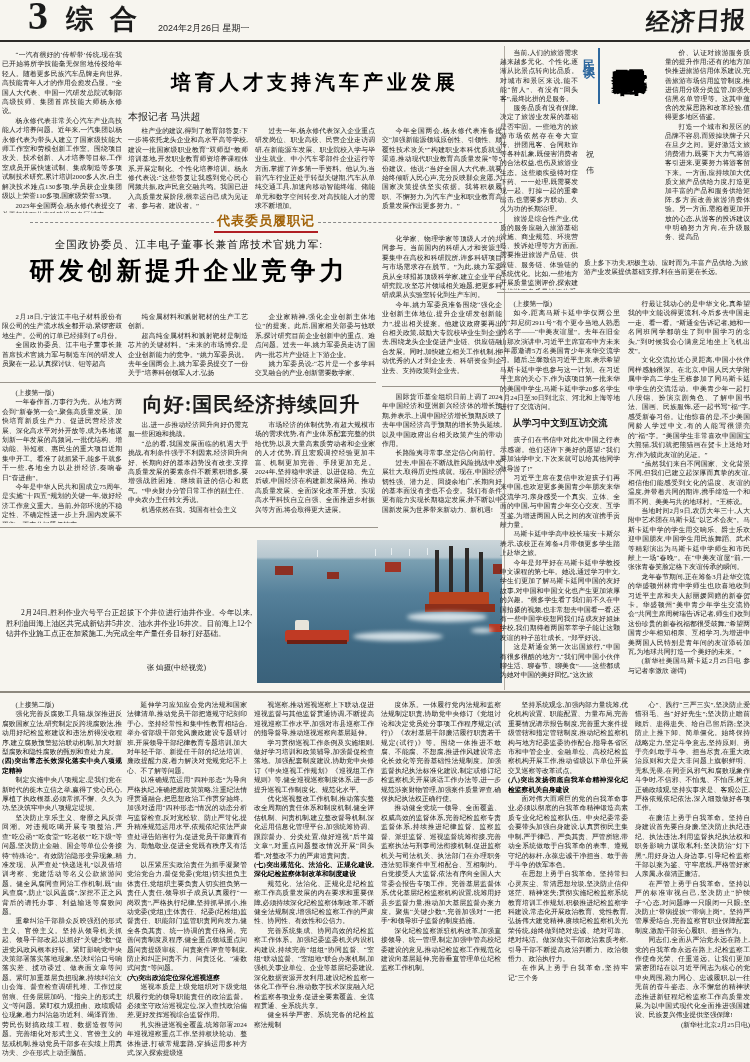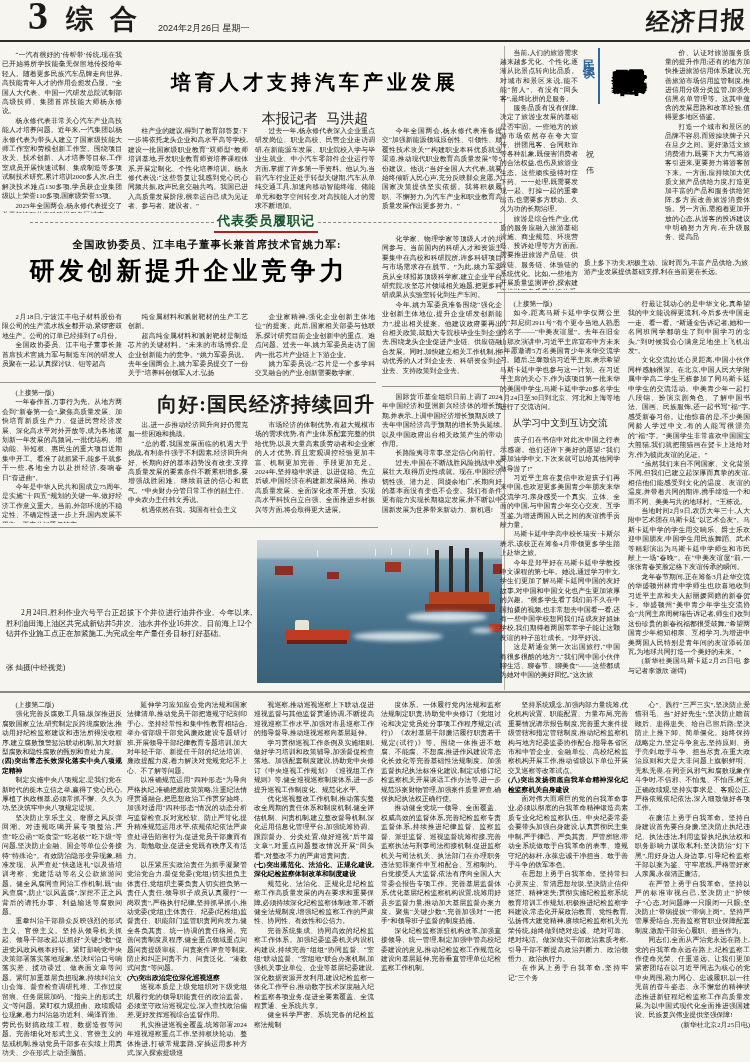--- a/index.html
+++ b/index.html
@@ -5,30 +5,30 @@
   html,body{margin:0;padding:0;background:#888;}
   .page{position:relative;width:750px;height:1062px;background:#f7f5ef;overflow:hidden;
         font-family:"Liberation Serif","DejaVu Serif",serif;color:#1b1b1b;}
   .abs{position:absolute;}
   .col{text-align:justify;overflow:hidden;font-size:6.8px;line-height:9.4px;color:#222;}
   .col p{margin:0;text-indent:2em;}
   .col h4{margin:0;text-indent:0;font-size:6.8px;font-weight:bold;color:#000;}
   .kicker{text-align:center;font-size:10.5px;letter-spacing:1px;color:#111;}
   .headline{text-align:center;font-family:"Liberation Sans","DejaVu Sans",sans-serif;
             font-weight:bold;color:#000;}
-  .byline{text-align:center;font-size:14px;color:#222;font-family:Liberation Mono, monospace;}
+  .byline{font-size:10px;color:#222;}
   .hrule{background:#9a958c;height:1px;}
   .tagrow{display:flex;align-items:center;}
   .dash{flex:1;border-top:1px dashed #8a8a8a;height:0;}
-  .taglabel{color:#14532d;font-weight:bold;font-size:13px;letter-spacing:1px;
+  .taglabel{color:#a16207;font-weight:bold;font-size:13px;letter-spacing:1px;
             border-bottom:2px solid #b01f24;padding:0 3px 1px;white-space:nowrap;}
   .vert{writing-mode:vertical-rl;text-orientation:upright;}
   .caption{font-size:7.5px;line-height:10.5px;text-align:justify;color:#222;}
   .caption p{margin:0;text-indent:2em;}
-  .credit{text-align:left;font-size:7.5px;margin-top:1px;}
+  .credit{text-align:right;font-size:7.5px;margin-top:1px;}
   
   .photo{overflow:hidden;background:linear-gradient(180deg,#ccd6da 0%,#b7c7cf 12%,#7ba0b2 14%,#55809a 38%,#416b85 70%,#3a617a 100%);}
   .photo *{position:absolute;}
   .turbine{width:1px;height:7px;background:#e8eef0;top:9px;}
   .plat{background:#8c2f22;}
   .leg{width:4px;background:#2e2a28;}
   .wake{background:rgba(235,242,244,.85);border-radius:50%;filter:blur(2px);}
 </style>
 </head>
 <body>
@@ -59,21 +59,21 @@
   <div class="abs col" style="left:382px;top:126px;width:120px;height:87px;">
       <p>今年全国两会,杨永修代表准备提交“加强新能源领域原创性、引领性、颠覆性技术攻关”“构建职业本科优质就业渠道,推动现代职业教育高质量发展”等5份建议。他说:“当好全国人大代表,就要始终倾听人民心声,充分反映群众意愿,为国家决策提供坚实依据。我将积极履职、不懈努力,为汽车产业和职业教育高质量发展作出更多努力。”</p>
     </div>
 
   <div class="abs tagrow" style="left:30px;top:213px;width:472px;height:18px;">
     <div class="dash"></div>
     <div class="taglabel">代表委员履职记</div>
     <div class="dash"></div>
   </div>
 
-  <div class="abs kicker" style="left:18px;top:238px;width:378px;font-weight:bold;">全国政协委员、江丰电子董事长兼首席技术官姚力军:</div>
+  <div class="abs kicker" style="left:0;top:238px;width:378px;">全国政协委员、江丰电子董事长兼首席技术官姚力军:</div>
   <div class="abs headline" style="left:0;top:254px;width:378px;font-size:25px;letter-spacing:4px;">研发创新提升企业竞争力</div>
   <div class="abs col" style="left:2px;top:312px;width:120px;height:66px;">
       <p>2月18日,宁波江丰电子材料股份有限公司的生产流水线全都开动,紧锣密鼓地生产。公司的订单已经排到了6月份。</p>
       <p>全国政协委员、江丰电子董事长兼首席技术官姚力军与制造车间的研发人员聚在一起,认真探讨钛、钽等超高</p>
     </div>
   <div class="abs col" style="left:128px;top:312px;width:120px;height:66px;">
       <p>纯金属材料和溅射靶材的生产工艺创新。</p>
       <p>超高纯金属材料和溅射靶材是制造芯片的关键材料。“未来的市场博弈,是企业创新能力的竞争。”姚力军委员说。去年全国两会上,姚力军委员提交了一份关于“培养科创领军人才,弘扬</p>
     </div>
   <div class="abs col" style="left:255px;top:312px;width:120px;height:66px;">
@@ -85,21 +85,21 @@
       <p>今年,姚力军委员准备围绕“强化企业创新主体地位,提升企业研发创新能力”,提出相关提案。他建议政府要再出台相关政策,鼓励大专院校毕业生到企业去,围绕龙头企业促进产业链、供应链融合发展。同时,加快建立相关工作机制,推动优秀的人才到企业去、科研资金到企业去、支持政策到企业去。</p>
     </div>
   <div class="abs hrule" style="left:0;top:382px;width:376px;"></div>
   <div class="abs hrule" style="left:382px;top:386px;width:120px;"></div>
 
   <div class="abs col" style="left:2px;top:388px;width:120px;height:135px;">
       <p>(上接第一版)</p>
       <p>一年春作首,万事行为先。从地方两会到“新春第一会”,聚焦高质量发展、加快培育新质生产力、促进民营经济发展、深化高水平对外开放等,成为各地谋划新一年发展的高频词,一批优结构、增动能、补短板、惠民生的重大项目近期集中开工。看准了就抓紧干,能多干就多干一些,各地全力以赴拼经济,奏响春日“奋进曲”。</p>
       <p>今年是中华人民共和国成立75周年,是实施“十四五”规划的关键一年,做好经济工作意义重大。当前,外部环境的不稳定性、不确定性进一步上升,国内发展不平衡、不充分问题仍较突</p>
     </div>
-  <div class="abs" style="left:128px;top:391px;width:247px;text-align:right;font-size:20px;font-weight:bold;letter-spacing:1px;">向好:国民经济持续回升</div>
+  <div class="abs" style="left:128px;top:391px;width:247px;text-align:center;font-size:20px;font-weight:bold;letter-spacing:1px;">向好:国民经济持续回升</div>
   <div class="abs col" style="left:128px;top:420px;width:120px;height:103px;">
       <p>出,进一步推动经济回升向好仍需克服一些困难和挑战。</p>
       <p>“总的看,我国发展面临的机遇大于挑战,有利条件强于不利因素,经济回升向好、长期向好的基本趋势没有改变,支撑高质量发展的要素条件不断累积增多,要增强战胜困难、继续前进的信心和底气。”中央财办分管日常工作的副主任、中央农办主任韩文秀说。</p>
       <p>机遇依然在我。我国有社会主义</p>
     </div>
   <div class="abs col" style="left:255px;top:420px;width:120px;height:103px;">
       <p>市场经济的体制优势,有超大规模市场的需求优势,有产业体系配套完整的供给优势,以及大量高素质劳动者和企业家的人才优势,而且宏观调控经验更加丰富、机制更加完善、手段更加充足。2024年,坚持稳中求进、以进促稳、先立后破,中国经济在构建新发展格局、推动高质量发展、全面深化改革开放、实现高水平科技自立自强、全面推进乡村振兴等方面,将会取得更大进展。</p>
     </div>
   <div class="abs col" style="left:382px;top:392px;width:120px;height:145px;">
       <p>国际货币基金组织日前上调了2024年中国经济和亚洲新兴经济体的增长预期,并表示,上调中国经济增长预期反映了去年中国经济高于预期的增长势头延续,以及中国政府出台相关政策产生的带动作用。</p>
@@ -157,21 +157,21 @@
   <div class="abs col" style="left:584px;top:258px;width:164px;height:31px;font-size:6.8px;line-height:9.2px;">
       <p style="text-indent:0;">质上多下功夫,积极主动、应时而为,丰富产品供给,为旅游产业发展提供基础支撑,利在当前更在长远。</p>
     </div>
   <div class="abs hrule" style="left:497px;top:292px;width:253px;"></div>
 
   <div class="abs col" style="left:500px;top:299px;width:120px;height:388px;">
     <div>
         <p>(上接第一版)</p>
         <p>如今,距离马斯卡廷中学仅两公里的“邦尼街2911号”有个更令当地人熟悉的名字——“中美友谊屋”。去年在旧金山那次演讲中,习近平主席宣布中方未来5年愿邀请5万名美国青少年来华交流学习。随后,兰馨致信习近平主席,表示希望马斯卡廷中学也参与这一计划。在习近平主席的关心下,作为该项目第一批来华的美国中学生,马斯卡廷中学20多名学生1月24日至30日到北京、河北和上海等地进行了交流访问。</p>
       </div>
-    <div style="text-align:center;font-weight:normal;font-size:9.5px;margin:7px 0;">从学习中文到互访交流</div>
+    <div style="text-align:center;font-weight:bold;font-size:9.5px;margin:7px 0;">从学习中文到互访交流</div>
     <div>
         <p>孩子们在书信中对此次中国之行表示感谢。他们还许下美好的愿望:“我们要加油学中文,下次来就可以给其他同学做导游了!”</p>
         <p>习近平主席在复信中欢迎孩子们再来中国,也欢迎更多美国青少年朋友来华交流学习,亲身感受一个真实、立体、全面的中国,与中国青少年交心交友、互学互鉴,为增进两国人民之间的友谊携手贡献力量。</p>
         <p>马斯卡廷中学高中校长瑞安·卡斯尔表示,该校正在筹备4月带领更多学生踏上赴华之旅。</p>
         <p>今年是郑平好在马斯卡廷中学教授中文课程的第七年。她说,通过学习中文,学生们更加了解马斯卡廷同中国的友好故事,对中国和中国文化也产生更加浓厚的兴趣。“很多学生看了我们前不久在中国拍摄的视频,也非常想去中国看一看,还有一些中国学校想同我们结成友好姐妹学校,我们期待着两国莘莘学子能让这颗友谊的种子茁壮成长。”郑平好说。</p>
         <p>这是斯通金第一次出国旅行,“中国有很多很酷的地方”,“我们同中国小伙伴聊生活、聊春节、聊美食”——这些都成为她对中国的美好回忆,“这次旅</p>
       </div>
   </div>
   <div class="abs col" style="left:628px;top:299px;width:122px;height:388px;">
       <p>行最让我动心的是中华文化,真希望我的中文能说得更流利,今后多去中国走一走、看一看。”斯通金告诉记者,她和一名同班同学都萌生了到中国学习的念头,“到时候我会心满意足地坐上飞机出发”。</p>

